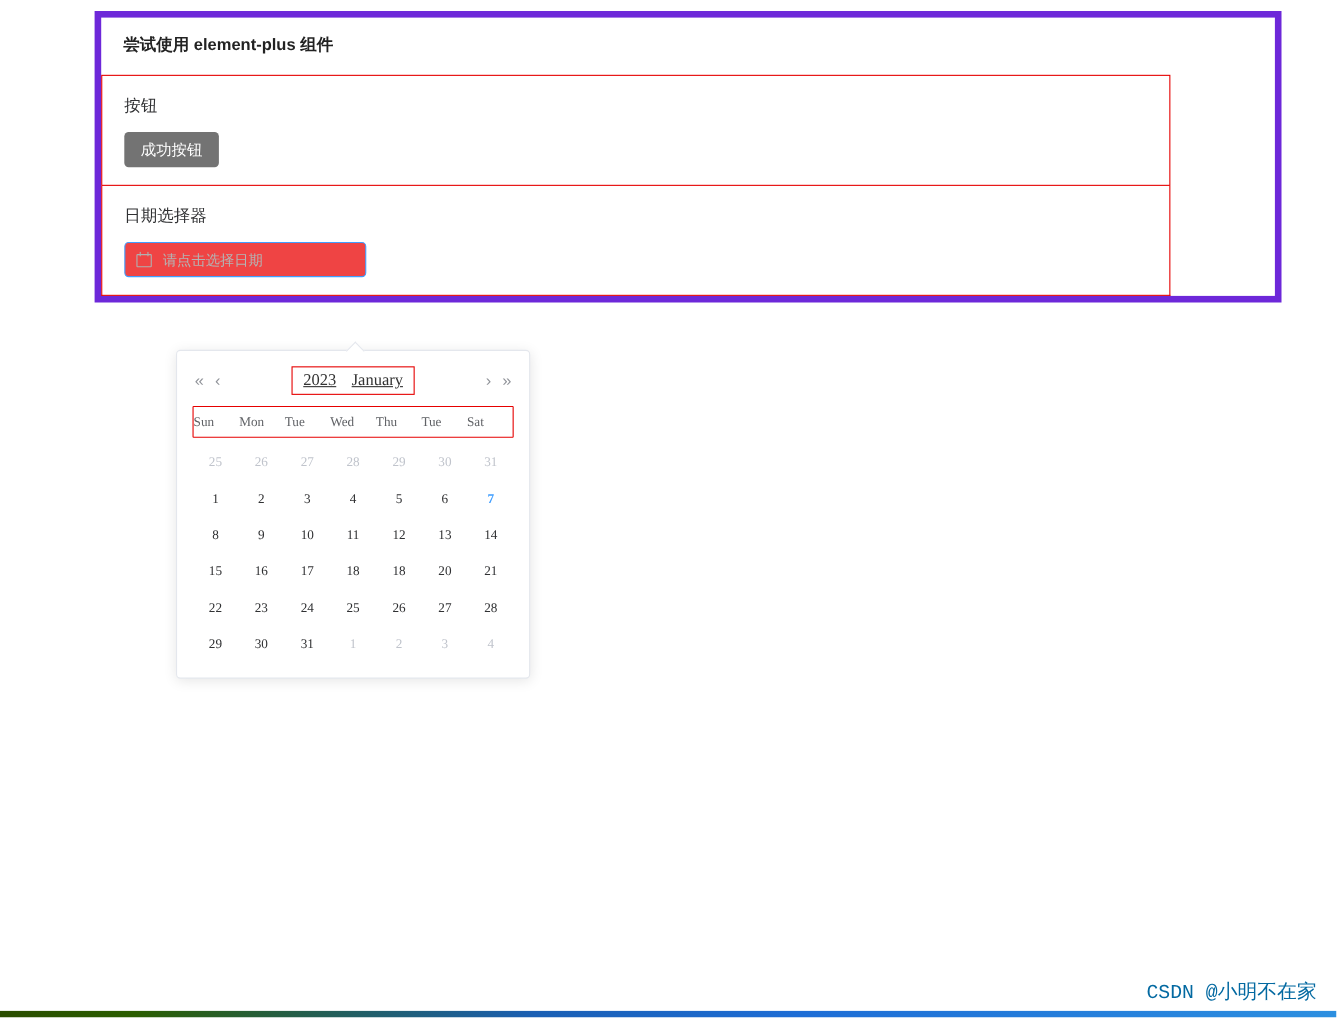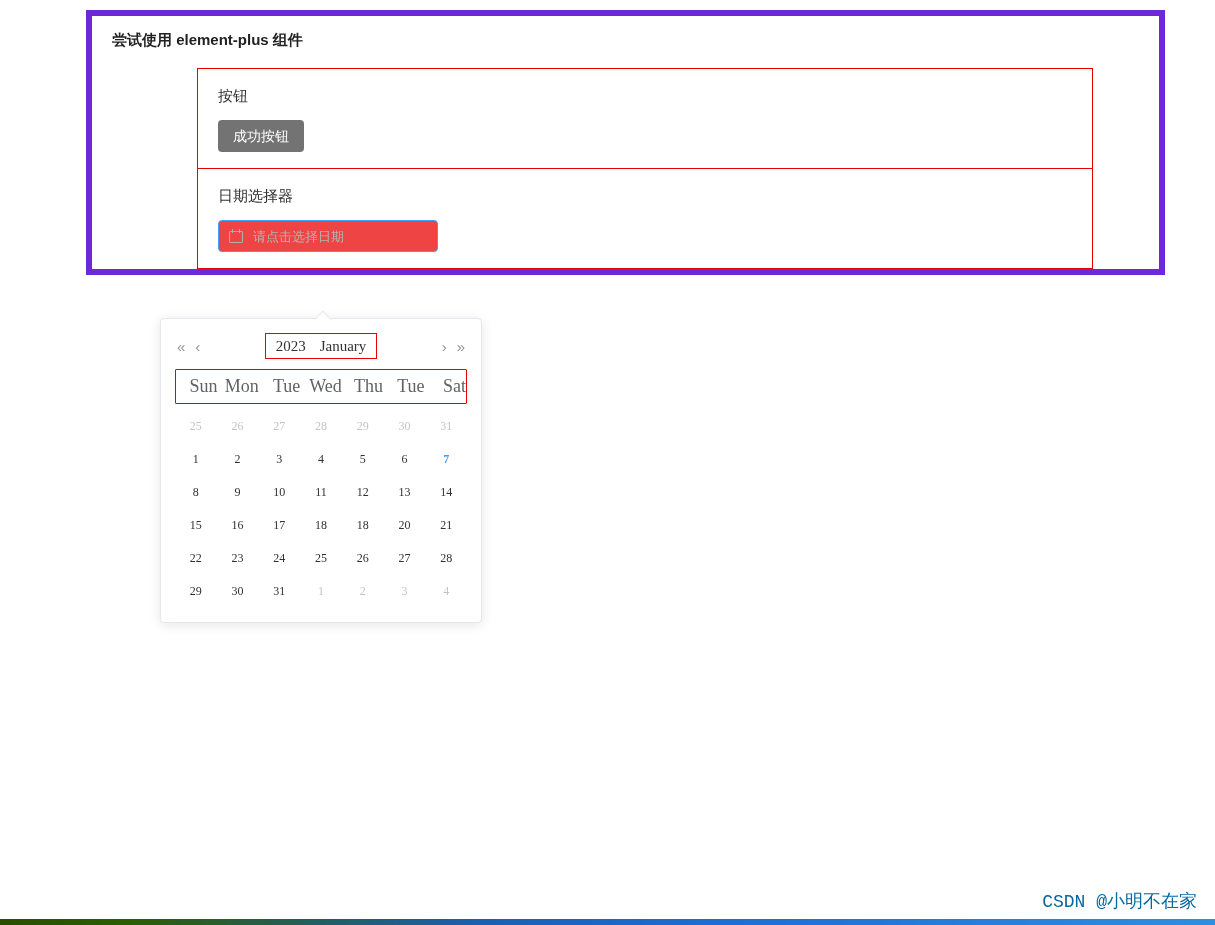--- a/index.html
+++ b/index.html
@@ -22,22 +22,21 @@
     border: 6px solid #6d28d9;
     padding: 15px 0 0 0;
   }
   .outer-title {
     margin: 0 0 18px 20px;
     font-size: 15px;
     font-weight: 600;
     color: #222;
   }
   .section {
-    margin-left: 105px;
-    width: 896px;
+    width: 972px;
     border: 1px solid #e60000;
     padding: 18px 12px 16px 20px;
   }
   .section + .section { border-top: none; }
   .section-title {
     font-size: 15px;
     font-weight: 500;
     margin-bottom: 14px;
   }
   .btn-success {
@@ -130,32 +129,33 @@
     user-select: none;
   }
   .year-month {
     display: flex;
     gap: 14px;
     border: 1px solid #e60000;
     padding: 0 10px;
     line-height: 24px;
     font-size: 15px;
     color: #333;
+    text-decoration: underline;
   }
   .cal-body { padding: 0 14px 14px 14px; }
   .weekdays-row {
     display: flex;
     border: 1px solid #e60000;
     border-radius: 1px;
   }
   .weekday {
     flex: 1;
-    text-align: right;
+    text-align: left;
     padding: 6px 0;
-    font-size: 18px;
+    font-size: 12px;
     color: #606266;
     font-family: Georgia, "Times New Roman", serif;
   }
   .days-grid { margin-top: 6px; }
   .week-row { display: flex; }
   .day-cell {
     flex: 1;
     text-align: center;
     padding: 9px 0;
     font-size: 12px;

